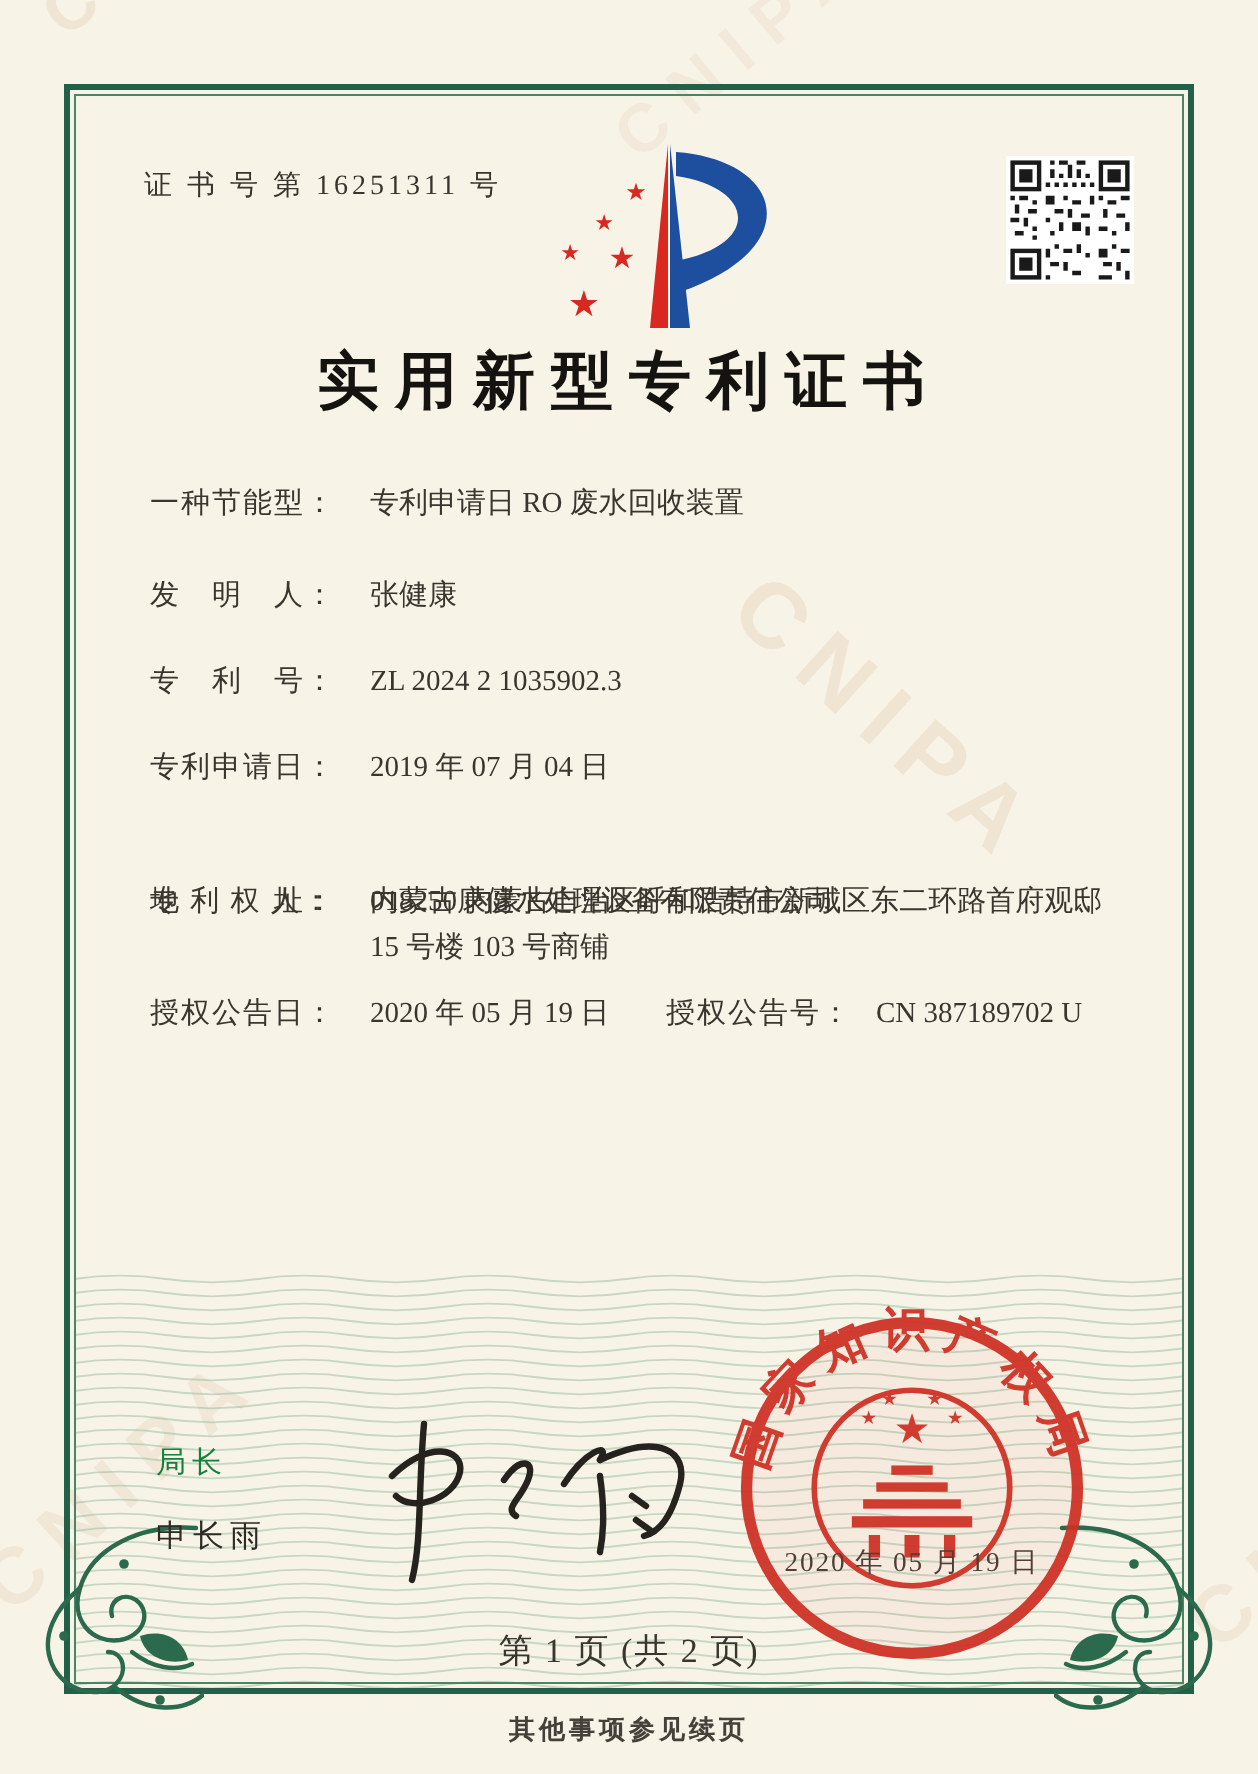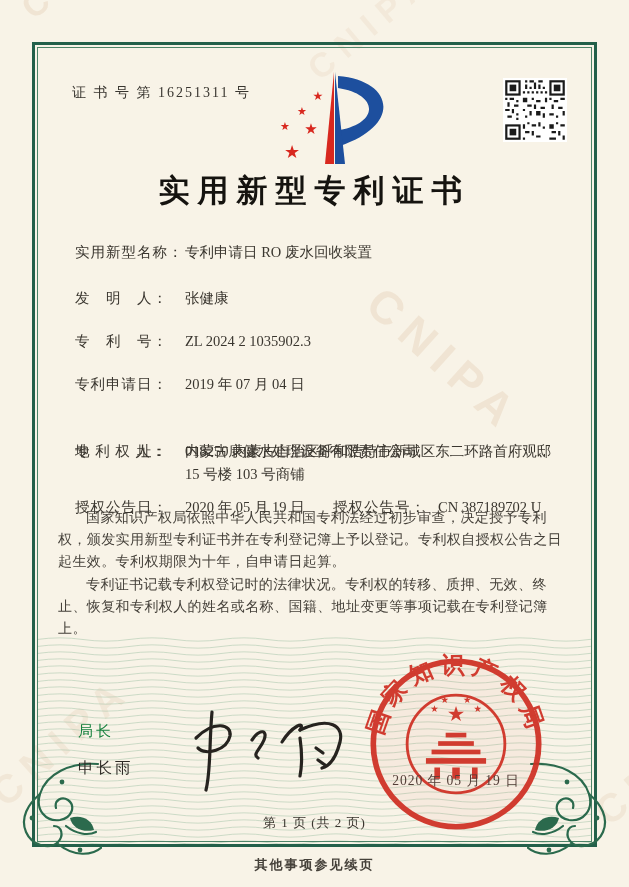--- a/index.html
+++ b/index.html
@@ -27,21 +27,21 @@
   .grant-pair2{position:absolute;left:258px;top:0;white-space:nowrap;}
   .grant-pair2 .flabel{width:auto;margin-right:12px;}
   .fvalue-nowrap{white-space:nowrap;}
   
   #paragraphs{left:58px;top:507px;width:514px;font-size:14px;line-height:21.8px;color:#45413a;}
   #paragraphs p{margin:0 0 2px 0;text-indent:2em;letter-spacing:0.4px;}
   
   #director-title{left:78px;top:722px;font-size:15px;letter-spacing:3px;color:#15803d;}
   #director-name{left:78px;top:758px;font-size:15.5px;letter-spacing:3px;color:#2e2b26;}
   
-  #page-note{left:0;right:0;top:814px;text-align:center;font-size:13px;color:#3a362f;letter-spacing:1px;}
+  #page-note{left:0;right:0;top:814px;text-align:center;font-size:17px;color:#3a362f;letter-spacing:1px;}
   #continuation-note{left:0;right:0;top:856px;text-align:center;font-size:13px;color:#45413a;letter-spacing:2px;font-weight:bold;}
   svg{display:block;}
 </style>
 </head>
 <body>
 
 <div id="page">
 
   <div class="wm abs" style="left:14px;top:-4px;font-size:34px;transform:rotate(-38deg);">CNIPA</div>
   <div class="wm abs" style="left:300px;top:58px;font-size:34px;opacity:0.10;transform:rotate(-40deg);">CNIPA</div>
@@ -120,21 +120,21 @@
                M9 9h2v2h-2z M13 9h1v1h-1z M15 10h2v1h-2z M19 9h1v2h-1z M11 12h2v1h-2z M14 12h1v2h-1z M9 14h1v1h-1z M17 13h2v1h-2z M12 15h1v2h-1z M15 15h2v2h-2z M10 17h1v1h-1z M18 16h1v2h-1z
                M21 9h1v1h-1z M23 10h2v1h-2z M26 9h2v1h-2z M22 12h1v2h-1z M25 13h2v1h-2z M27 15h1v2h-1z M21 16h2v1h-2z M24 17h1v1h-1z
                M9 21h1v2h-1z M11 20h1v1h-1z M13 21h2v1h-2z M16 20h1v2h-1z M18 22h1v1h-1z M10 24h2v1h-2z M13 24h1v2h-1z M15 26h2v1h-2z M9 27h1v1h-1z
                M21 21h2v2h-2z M24 20h1v1h-1z M26 21h2v1h-2z M22 24h2v1h-2z M25 24h1v2h-1z M21 27h3v1h-3z M27 26h1v2h-1z"></path>
     </g>
   </svg>
 
   <div id="title" class="abs">实用新型专利证书</div>
 
   <div class="row" style="top:241px">
-    <span class="flabel">实用新型名称：</span><span class="fvalue">专利申请日 RO 废水回收装置</span>
+    <span class="flabel">一种节能型：</span><span class="fvalue">专利申请日 RO 废水回收装置</span>
   </div>
   <div class="row" style="top:287px">
     <span class="flabel">发　明　人：</span><span class="fvalue">张健康</span>
   </div>
   <div class="row" style="top:330px">
     <span class="flabel">专　利　号：</span><span class="fvalue">ZL 2024 2 1035902.3</span>
   </div>
   <div class="row" style="top:373px">
     <span class="flabel">专利申请日：</span><span class="fvalue">2019 年 07 月 04 日</span>
   </div>
@@ -144,24 +144,20 @@
   <div class="row" style="top:440px">
     <span class="flabel">地　　　址：</span><span class="fvalue">018250 内蒙古自治区呼和浩特市新城区东二环路首府观邸 15 号楼 103 号商铺</span>
   </div>
   <div class="row" style="top:496px">
     <span class="flabel">授权公告日：</span><span class="fvalue fvalue-nowrap" style="width:140px">2020 年 05 月 19 日</span>
     <span class="grant-pair2">
       <span class="flabel">授权公告号：</span><span>CN 387189702 U</span>
     </span>
   </div>
 
-  <div id="paragraphs" class="abs">
-    <p>国家知识产权局依照中华人民共和国专利法经过初步审查，决定授予专利权，颁发实用新型专利证书并在专利登记簿上予以登记。专利权自授权公告之日起生效。专利权期限为十年，自申请日起算。</p>
-    <p>专利证书记载专利权登记时的法律状况。专利权的转移、质押、无效、终止、恢复和专利权人的姓名或名称、国籍、地址变更等事项记载在专利登记簿上。</p>
-  </div>
 
   <svg class="abs" style="left:362px;top:650px;opacity:0.93;" width="188" height="188" viewBox="0 0 200 200">
     <defs>
       <path id="sealArc" d="M28,132 A78,78 0 1 1 172,132" fill="none"></path>
     </defs>
     <circle cx="100" cy="100" r="88" fill="rgba(220,60,45,0.05)" stroke="#cf2f23" stroke-width="6"></circle>
     <text font-size="25" font-weight="bold" fill="#cf2f23" letter-spacing="7" font-family="'Liberation Serif','DejaVu Serif',serif">
       <textPath href="#sealArc" startOffset="50%" text-anchor="middle">国家知识产权局</textPath>
     </text>
     <g fill="#cf2f23" text-anchor="middle" font-family="'DejaVu Sans',sans-serif">

